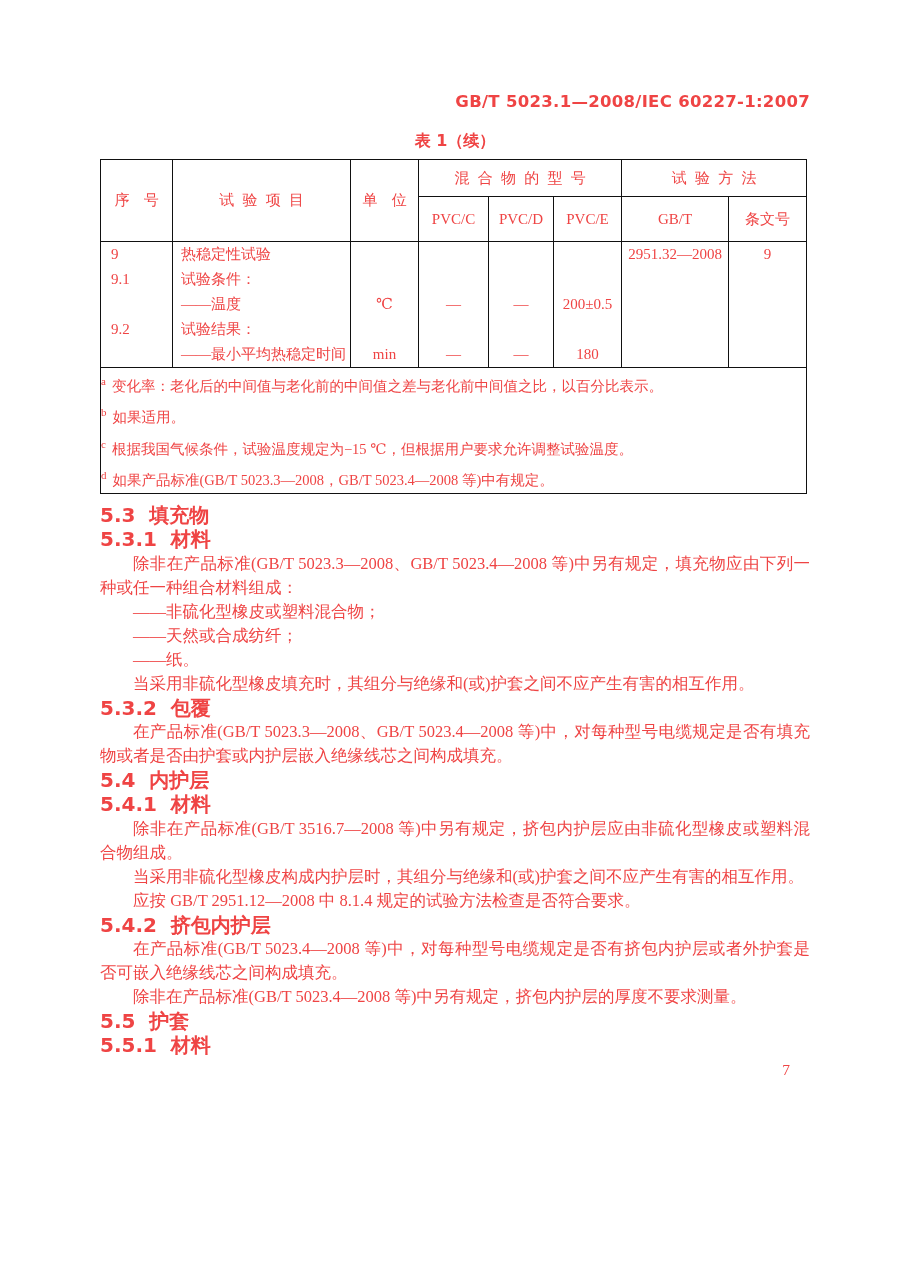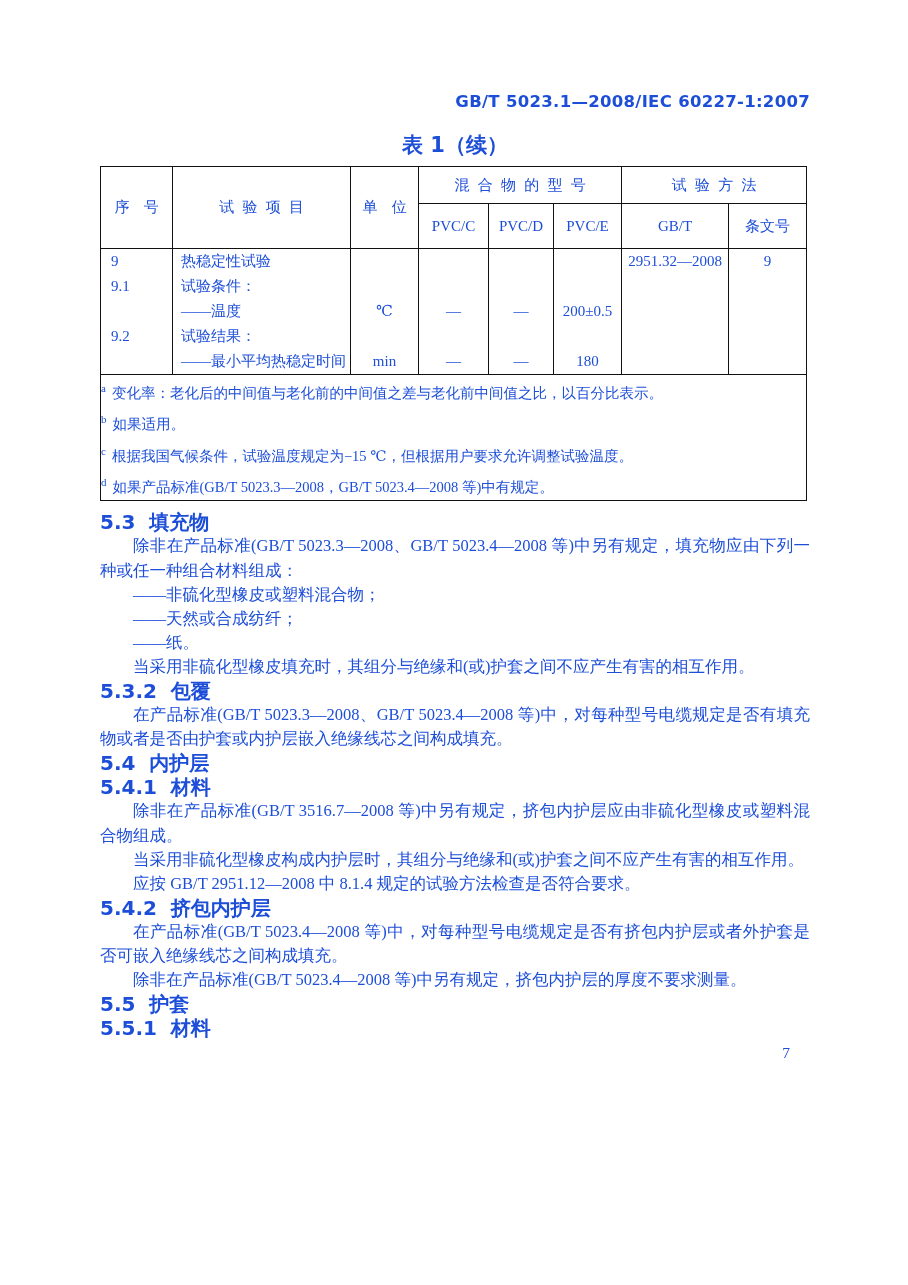--- a/index.html
+++ b/index.html
@@ -1,21 +1,21 @@
 <!DOCTYPE html>
 <html lang="zh"><head>
 <meta charset="utf-8">
 <style>
   html, body { margin: 0; padding: 0; background: #ffffff; }
   .page {
     position: relative;
     width: 908px;
     height: 1285px;
     background: #ffffff;
-    color: #1d4ed8;
+    color: #ef4444;
     font-family: "Liberation Serif", "DejaVu Serif", serif;
     overflow: hidden;
     box-sizing: border-box;
   }
   .content {
     position: absolute;
     left: 100px;
     top: 0;
     width: 710px;
   }
@@ -25,21 +25,21 @@
     font-family: "DejaVu Sans", "Liberation Sans", sans-serif;
     font-weight: bold;
     font-size: 16.5px;
     letter-spacing: 0.3px;
   }
   .table-title {
     margin-top: 20px;
     text-align: center;
     font-family: "DejaVu Sans", "Liberation Sans", sans-serif;
     font-weight: bold;
-    font-size: 21px;
+    font-size: 16px;
   }
   table.std-table {
     margin-top: 7px;
     border-collapse: collapse;
     width: 706px;
     table-layout: fixed;
     font-size: 15px;
   }
   table.std-table th, table.std-table td {
     border: 1.5px solid #111;
@@ -191,20 +191,21 @@
             <div class="fn-line"><sup>b</sup><span>如果适用。</span></div>
             <div class="fn-line"><sup>c</sup><span>根据我国气候条件，试验温度规定为−15 ℃，但根据用户要求允许调整试验温度。</span></div>
             <div class="fn-line"><sup>d</sup><span>如果产品标准(GB/T 5023.3—2008，GB/T 5023.4—2008 等)中有规定。</span></div>
           </td>
         </tr>
       </tbody>
     </table>
 
     <div class="doc-body">
       <p class="sec-h2">5.3  填充物</p>
+      <p class="sec-h3">5.3.1  材料</p>
       <p class="para">除非在产品标准(GB/T 5023.3—2008、GB/T 5023.4—2008 等)中另有规定，填充物应由下列一种或任一种组合材料组成：</p>
       <p class="list-item">——非硫化型橡皮或塑料混合物；</p>
       <p class="list-item">——天然或合成纺纤；</p>
       <p class="list-item">——纸。</p>
       <p class="para">当采用非硫化型橡皮填充时，其组分与绝缘和(或)护套之间不应产生有害的相互作用。</p>
       <p class="sec-h3">5.3.2  包覆</p>
       <p class="para">在产品标准(GB/T 5023.3—2008、GB/T 5023.4—2008 等)中，对每种型号电缆规定是否有填充物或者是否由护套或内护层嵌入绝缘线芯之间构成填充。</p>
       <p class="sec-h2">5.4  内护层</p>
       <p class="sec-h3">5.4.1  材料</p>
       <p class="para">除非在产品标准(GB/T 3516.7—2008 等)中另有规定，挤包内护层应由非硫化型橡皮或塑料混合物组成。</p>

